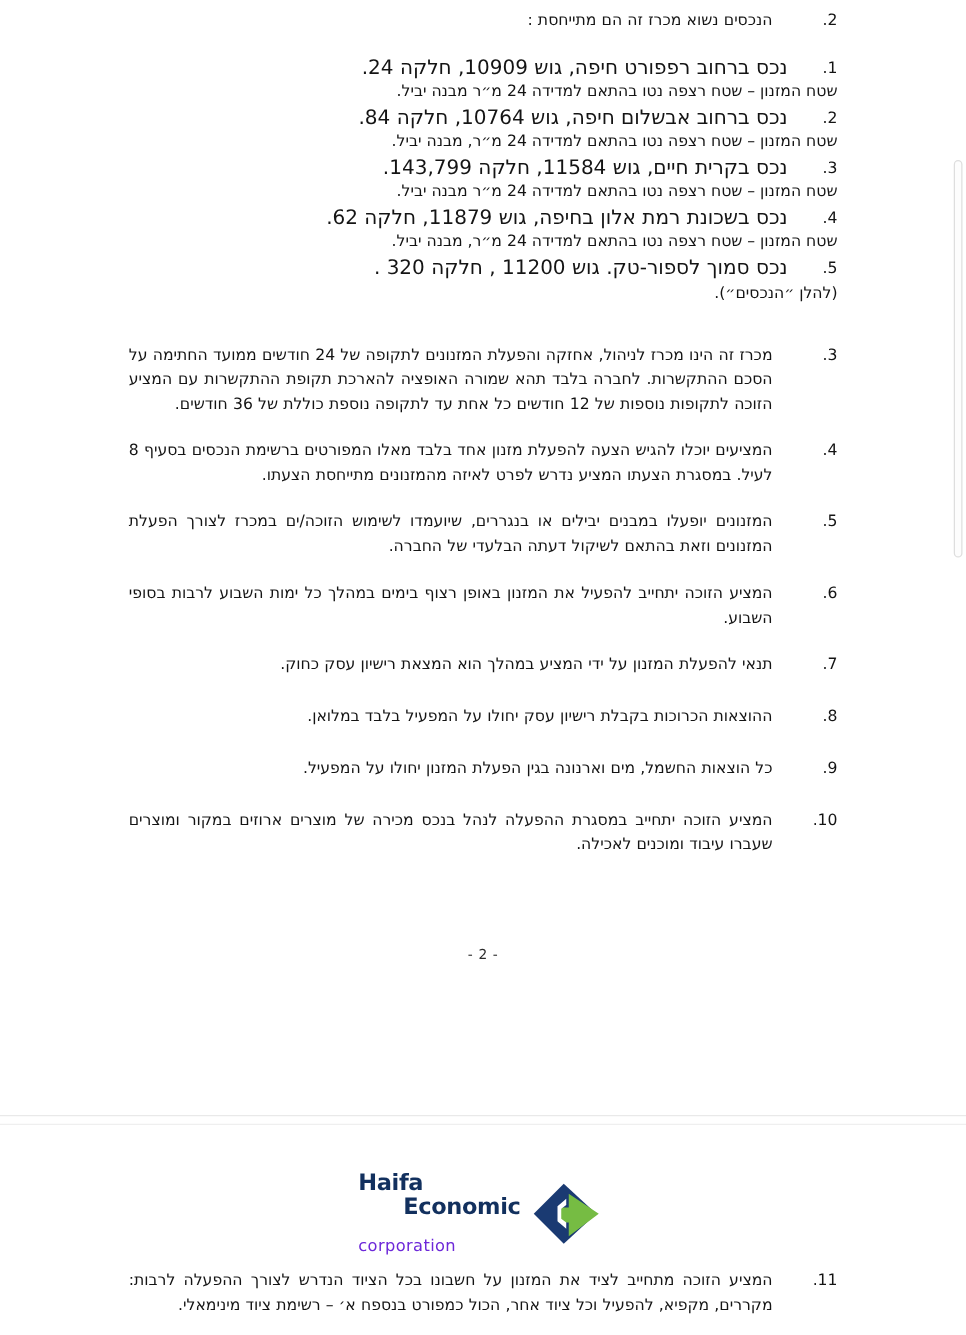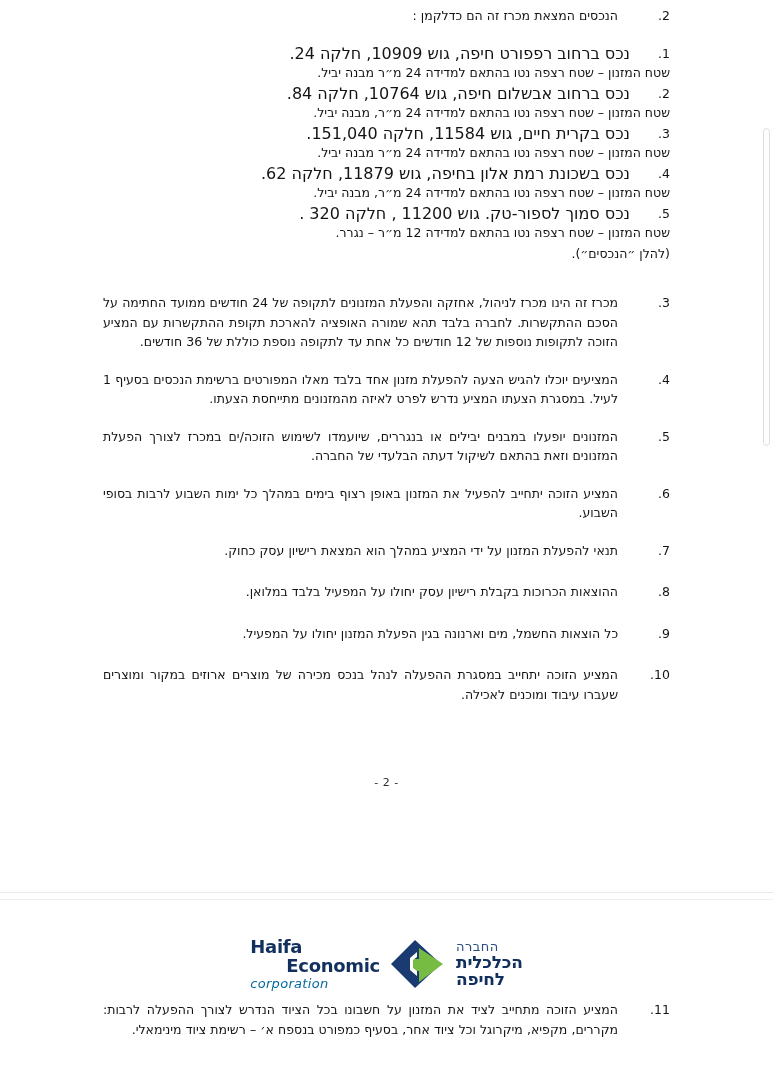--- a/index.html
+++ b/index.html
@@ -205,37 +205,36 @@
     font-size: 18px;
     font-weight: 700;
     color: #12305e;
     letter-spacing: -0.3px;
   }
   .logo-en .en-mid { margin-top: 1px; margin-left: 36px; }
   .logo-en .en-bot {
     display: block;
     font-size: 13px;
     font-weight: 400;
-    color: #0369a1;
+    color: #6d28d9;
     letter-spacing: 0.3px;
-    margin-top: 2px;
-    font-style: italic;
+    margin-top: 16px;
   }
 </style>
 </head>
 <body>
 
 <div class="viewport">
 
   <div class="page page-two">
 
     <div class="clause-2-wrap">
       <div class="clause">
         <div class="clause-num">.2</div>
-        <div class="clause-body">הנכסים המצאת מכרז זה הם כדלקמן :</div>
+        <div class="clause-body">הנכסים נשוא מכרז זה הם מתייחסת :</div>
       </div>
 
       <ul class="sub-list">
 
         <li class="sub-item">
           <div class="sub-row">
             <div class="sub-num">.1</div>
             <div class="sub-title">נכס ברחוב רפפורט חיפה, גוש 10909, חלקה 24.</div>
           </div>
           <div class="sub-detail">שטח המזנון – שטח רצפה נטו בהתאם למדידה 24 מ״ר מבנה יביל.</div>
@@ -245,54 +244,53 @@
           <div class="sub-row">
             <div class="sub-num">.2</div>
             <div class="sub-title">נכס ברחוב אבשלום חיפה, גוש 10764, חלקה 84.</div>
           </div>
           <div class="sub-detail">שטח המזנון – שטח רצפה נטו בהתאם למדידה 24 מ״ר, מבנה יביל.</div>
         </li>
 
         <li class="sub-item">
           <div class="sub-row">
             <div class="sub-num">.3</div>
-            <div class="sub-title">נכס בקרית חיים, גוש 11584, חלקה 151,040.</div>
+            <div class="sub-title">נכס בקרית חיים, גוש 11584, חלקה 143,799.</div>
           </div>
           <div class="sub-detail">שטח המזנון – שטח רצפה נטו בהתאם למדידה 24 מ״ר מבנה יביל.</div>
         </li>
 
         <li class="sub-item">
           <div class="sub-row">
             <div class="sub-num">.4</div>
             <div class="sub-title">נכס בשכונת רמת אלון בחיפה, גוש 11879, חלקה 62.</div>
           </div>
           <div class="sub-detail">שטח המזנון – שטח רצפה נטו בהתאם למדידה 24 מ״ר, מבנה יביל.</div>
         </li>
 
         <li class="sub-item">
           <div class="sub-row">
             <div class="sub-num">.5</div>
             <div class="sub-title">נכס סמוך לספור-טק. גוש 11200 , חלקה 320 .</div>
           </div>
-          <div class="sub-detail">שטח המזנון – שטח רצפה נטו בהתאם למדידה 12 מ״ר – נגרר.</div>
         </li>
 
       </ul>
 
       <div class="sub-closing">(להלן ״הנכסים״).</div>
     </div>
 
     <div class="clause">
       <div class="clause-num">.3</div>
       <div class="clause-body">מכרז זה הינו מכרז לניהול, אחזקה והפעלת המזנונים לתקופה של 24 חודשים ממועד החתימה על הסכם ההתקשרות. לחברה בלבד תהא שמורה האופציה להארכת תקופת ההתקשרות עם המציע הזוכה לתקופות נוספות של 12 חודשים כל אחת עד לתקופה נוספת כוללת של 36 חודשים.</div>
     </div>
 
     <div class="clause">
       <div class="clause-num">.4</div>
-      <div class="clause-body">המציעים יוכלו להגיש הצעה להפעלת מזנון אחד בלבד מאלו המפורטים ברשימת הנכסים בסעיף 1 לעיל. במסגרת הצעתו המציע נדרש לפרט לאיזה מהמזנונים מתייחסת הצעתו.</div>
+      <div class="clause-body">המציעים יוכלו להגיש הצעה להפעלת מזנון אחד בלבד מאלו המפורטים ברשימת הנכסים בסעיף 8 לעיל. במסגרת הצעתו המציע נדרש לפרט לאיזה מהמזנונים מתייחסת הצעתו.</div>
     </div>
 
     <div class="clause">
       <div class="clause-num">.5</div>
       <div class="clause-body">המזנונים יופעלו במבנים יבילים או בנגררים, שיועמדו לשימוש הזוכה/ים במכרז לצורך הפעלת המזנונים וזאת בהתאם לשיקול דעתה הבלעדי של החברה.</div>
     </div>
 
     <div class="clause">
       <div class="clause-num">.6</div>
       <div class="clause-body">המציע הזוכה יתחייב להפעיל את המזנון באופן רצוף בימים במהלך כל ימות השבוע לרבות בסופי השבוע.</div>
@@ -320,25 +318,20 @@
 
     <div class="page-number">- 2 -</div>
 
   </div>
 
   <div class="page-separator"></div>
 
   <div class="page page-three">
 
     <div class="logo-block">
-      <div class="logo-he">
-        <span class="he-top">החברה</span>
-        <span class="he-mid">הכלכלית</span>
-        <span class="he-bot">לחיפה</span>
-      </div>
 
       <div class="logo-mark">
         <svg viewBox="0 0 56 52" width="56" height="52" aria-hidden="true">
 
           <path d="M26 2 L52 26 L26 50 L2 26 Z" fill="#1a3a72"></path>
 
           <path d="M30 10 L54 26 L30 44 L30 33 L22 33 L22 21 L30 21 Z" fill="#76bc43"></path>
 
           <path d="M28 14 L21 20 L21 32 L28 38 L28 33 L24 30 L24 22 L28 19 Z" fill="#ffffff"></path>
         </svg>
@@ -346,21 +339,21 @@
 
       <div class="logo-en">
         <span class="en-top">Haifa</span>
         <span class="en-mid">Economic</span>
         <span class="en-bot">corporation</span>
       </div>
     </div>
 
     <div class="clause">
       <div class="clause-num">.11</div>
-      <div class="clause-body">המציע הזוכה מתחייב לציד את המזנון על חשבונו בכל הציוד הנדרש לצורך ההפעלה לרבות: מקררים, מקפיא, מיקרוגל וכל ציוד אחר,  בסעיף כמפורט בנספח א׳ – רשימת ציוד מינימאלי.</div>
+      <div class="clause-body">המציע הזוכה מתחייב לציד את המזנון על חשבונו בכל הציוד הנדרש לצורך ההפעלה לרבות: מקררים, מקפיא, להפעיל וכל ציוד אחר,  הכול כמפורט בנספח א׳ – רשימת ציוד מינימאלי.</div>
     </div>
 
   </div>
 
   <div class="scrollbar-track">
     <div class="scrollbar-thumb"></div>
   </div>
 
 </div>
 

